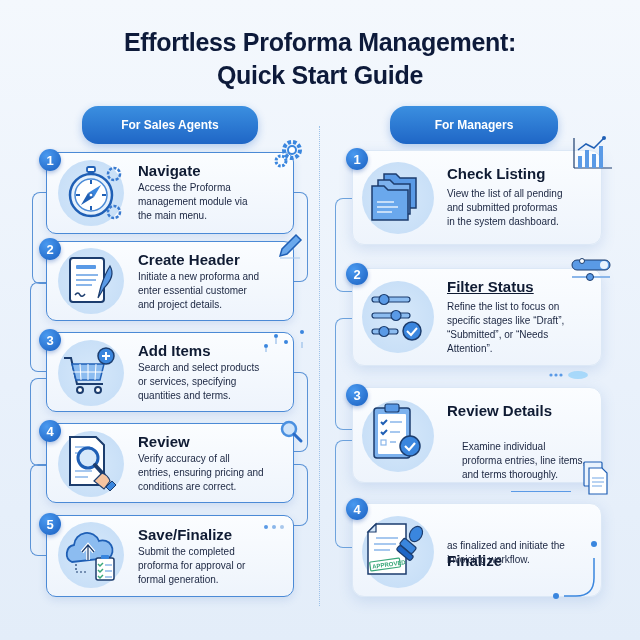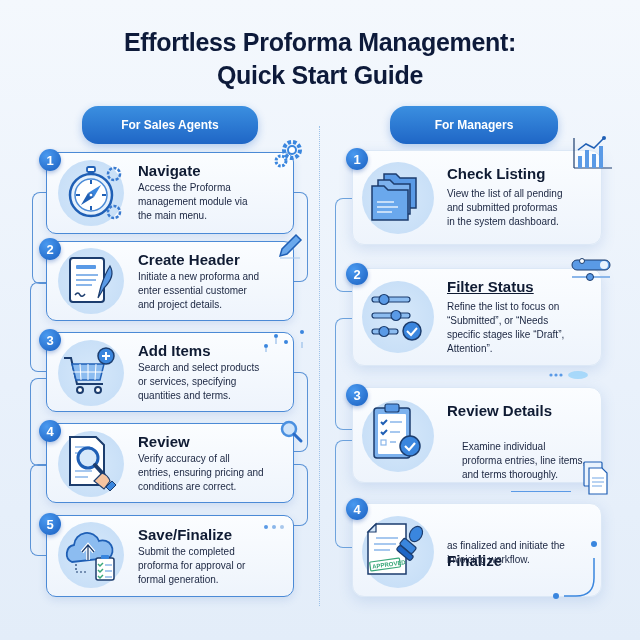--- a/index.html
+++ b/index.html
@@ -280,22 +280,22 @@
       <circle cx="34" cy="34.5" r="5" fill="#5a9ae6"></circle>
       <circle cx="22" cy="50.5" r="5" fill="#5a9ae6"></circle>
     </g>
     <circle cx="50" cy="50" r="9" fill="#3a86de" stroke="#1c3d6e" stroke-width="1.5"></circle>
     <path d="M45 50 l4 4 l6 -7" fill="none" stroke="#fff" stroke-width="2"></path>
   </svg>
 </div>
 <div class="ctitle" style="left:447px;top:278px;text-decoration:underline;">Filter Status</div>
 <div class="cdesc" style="left:447px;top:300px;">
   <div>Refine the list to focus on</div>
+  <div>specific stages like “Draft”,</div>
   <div>“Submitted”, or “Needs</div>
-  <div>specific stages like “Draft”,</div>
   <div>Attention”.</div>
 </div>
 <svg class="deco" style="left:570px;top:258px;" width="44" height="24" viewBox="0 0 44 24">
   <rect x="2" y="2" width="38" height="10" rx="5" fill="#5a9ae6" stroke="#1c3d6e" stroke-width="1"></rect>
   <circle cx="34" cy="7" r="4" fill="#eaf3fd"></circle>
   <circle cx="12" cy="3" r="2.5" fill="#fff" stroke="#1c3d6e" stroke-width="1"></circle>
   <line x1="2" y1="19" x2="40" y2="19" stroke="#8ab6ea" stroke-width="2"></line>
   <circle cx="20" cy="19" r="3.5" fill="#5a9ae6" stroke="#1c3d6e" stroke-width="1"></circle>
 </svg>
 <svg class="deco" style="left:548px;top:370px;" width="46" height="10" viewBox="0 0 46 10">

